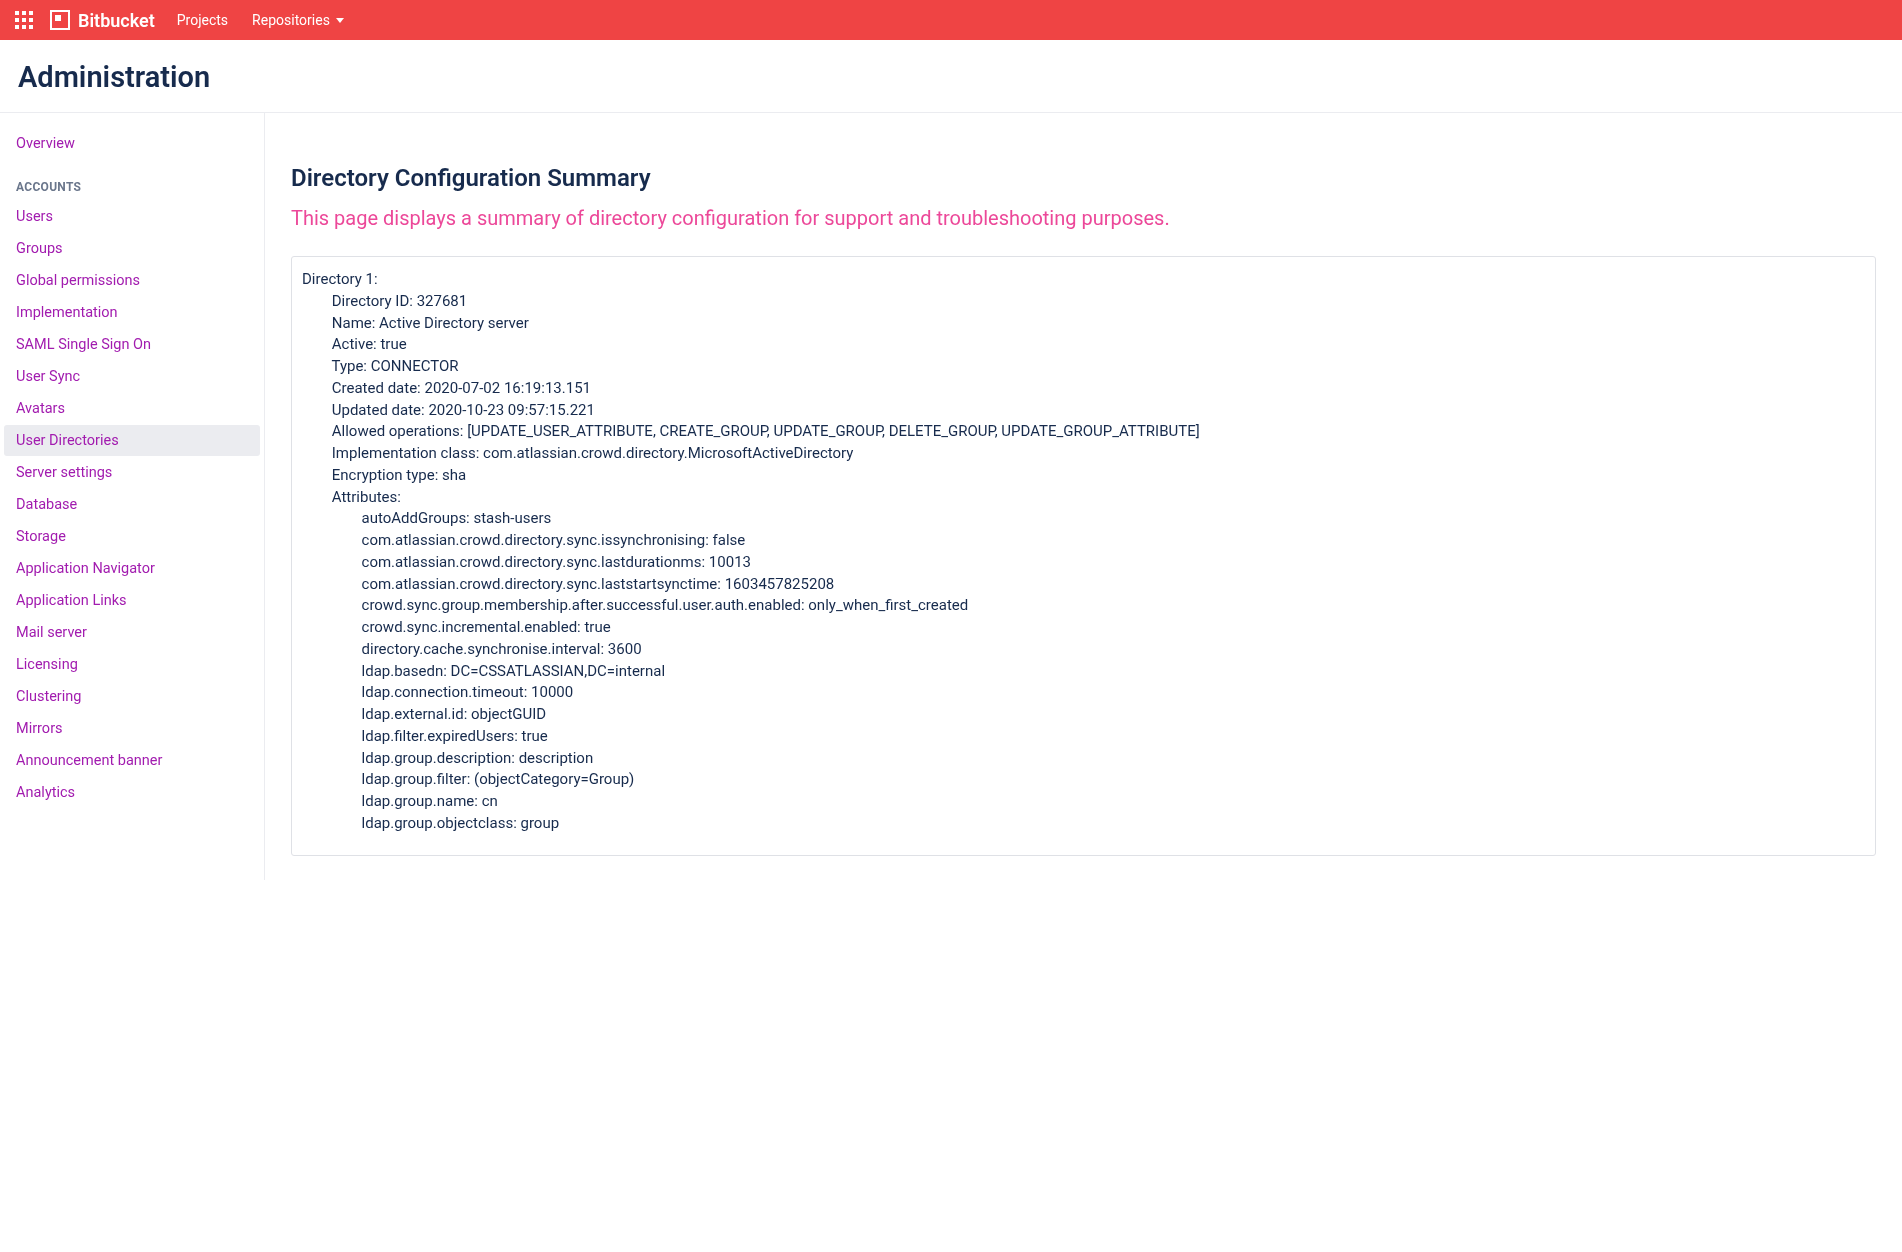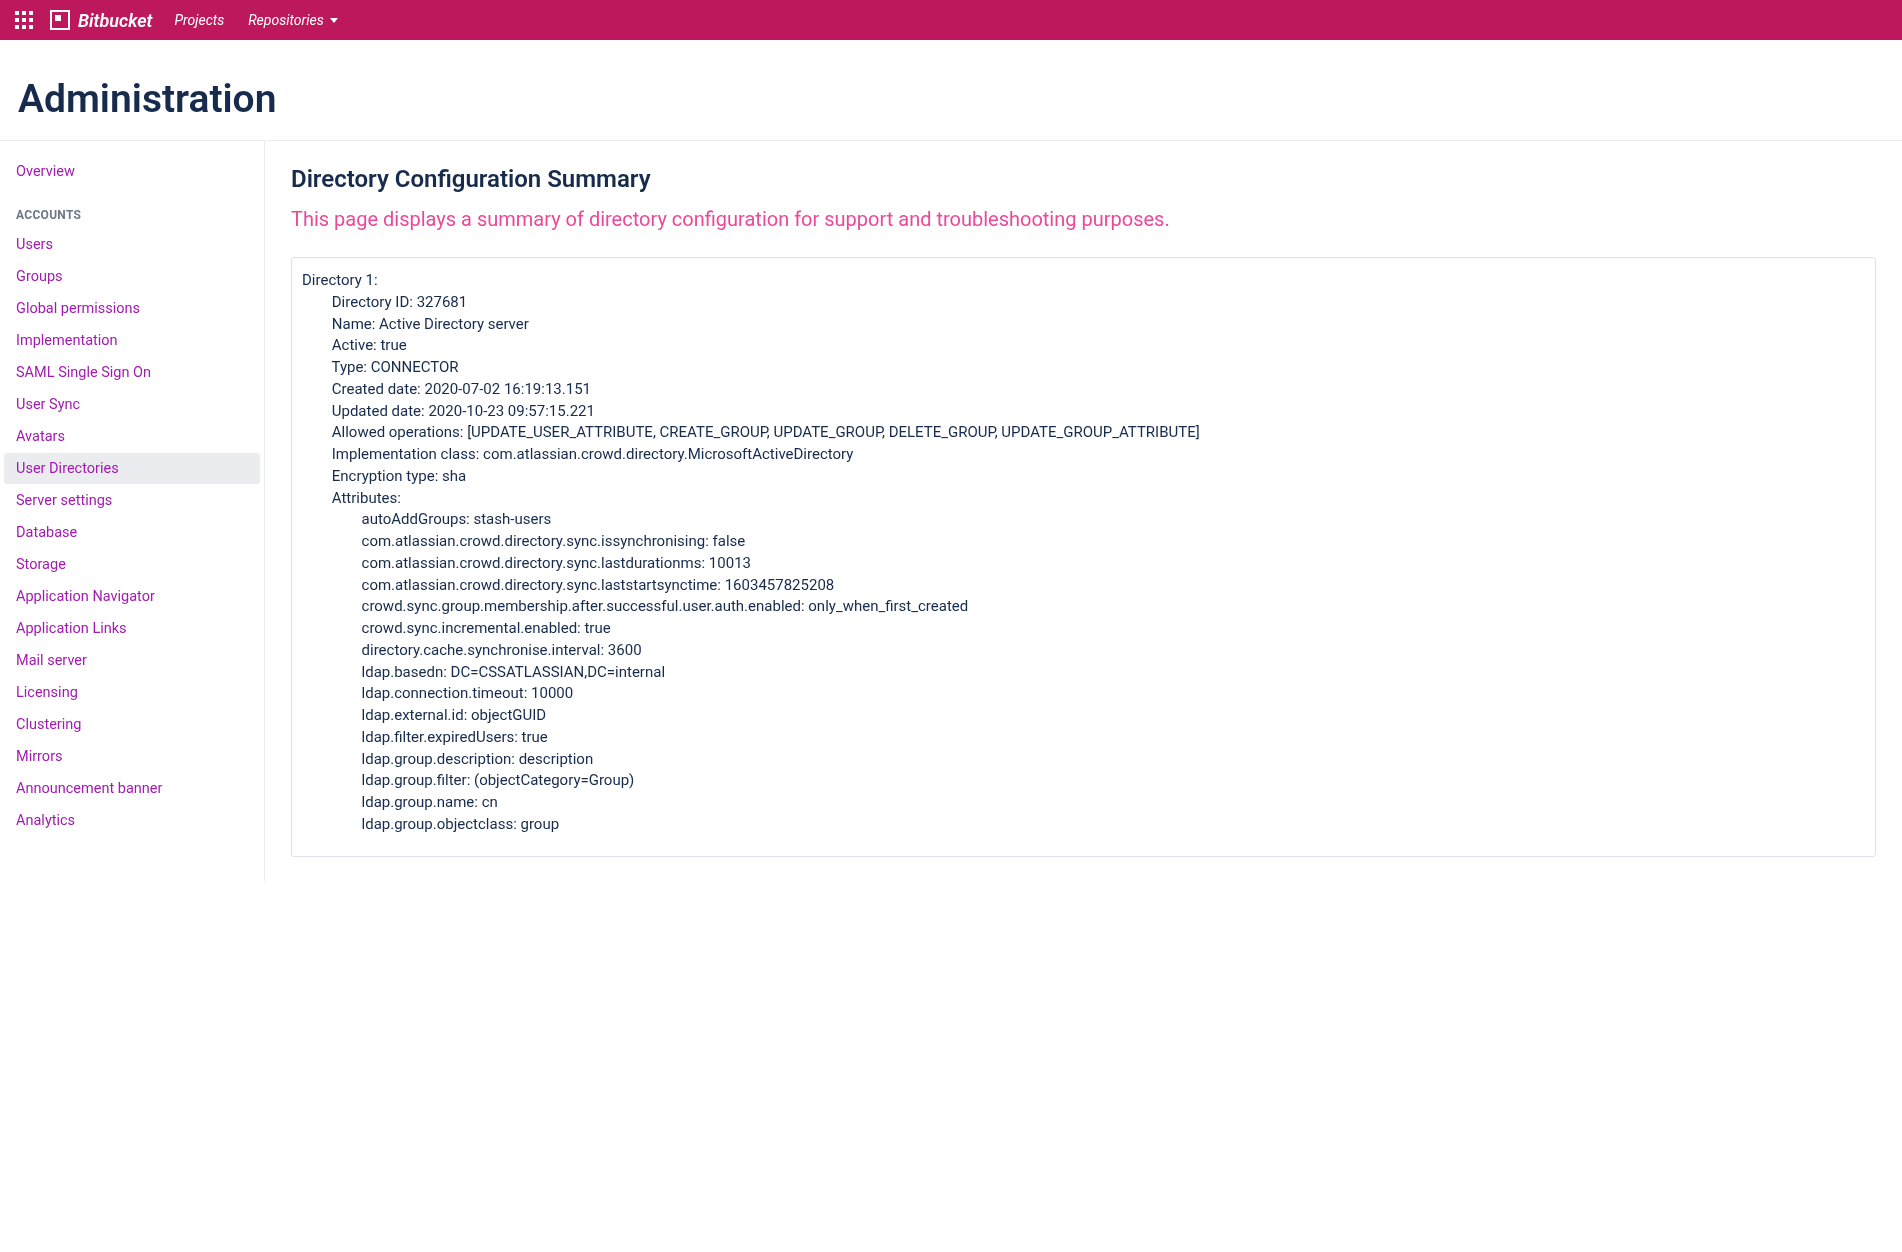--- a/index.html
+++ b/index.html
@@ -35,21 +35,21 @@
   .topnav { background: #1C4DA4; }
   .topnav { background: #1F4FA6; }
   .topnav { background: #1D4CA4; }
   .topnav { background: #1D4CA5; }
   .topnav { background: #204B9C; }
   .topnav { background: #1F4EA6; }
   .topnav { background: #1E4CA6; }
   .topnav { background: #1F4CA4; }
   .topnav { background: #204EA5; }
   .topnav { background: #204EA4; }
-  .topnav { background: #be185d; font-style: italic; }
+  .topnav { background: #ef4444; }
 
   .app-switcher {
     width: 24px; height: 24px;
     display: grid;
     grid-template-columns: repeat(3, 4px);
     grid-template-rows: repeat(3, 4px);
     gap: 3px;
     align-content: center;
     justify-content: center;
     margin-right: 14px;
@@ -92,24 +92,23 @@
     width: 0; height: 0;
     border-left: 4px solid transparent;
     border-right: 4px solid transparent;
     border-top: 5px solid #fff;
   }
   .page-header {
     padding: 20px 18px 18px 18px;
     border-bottom: 1px solid #EBECF0;
   }
   .page-header h1 {
-    font-size: 39px;
+    font-size: 29px;
     font-weight: 600;
     color: #172B4D;
-    margin-top: 16px;
   }
   .layout {
     display: flex;
   }
   .sidebar {
     width: 265px;
     border-right: 1px solid #EBECF0;
     padding: 14px 4px 24px 4px;
     flex-shrink: 0;
   }
@@ -137,20 +136,21 @@
   }
   .content {
     flex: 1;
     padding: 24px 26px;
   }
   .content h2 {
     font-size: 24px;
     font-weight: 600;
     color: #172B4D;
     margin-bottom: 14px;
+    margin-top: 27px;
   }
   .content p.desc {
     font-size: 20px;
     color: #ec4899;
     margin-bottom: 26px;
   }
   .summary-box {
     border: 1px solid #DFE1E6;
     border-radius: 3px;
     padding: 12px 10px;

